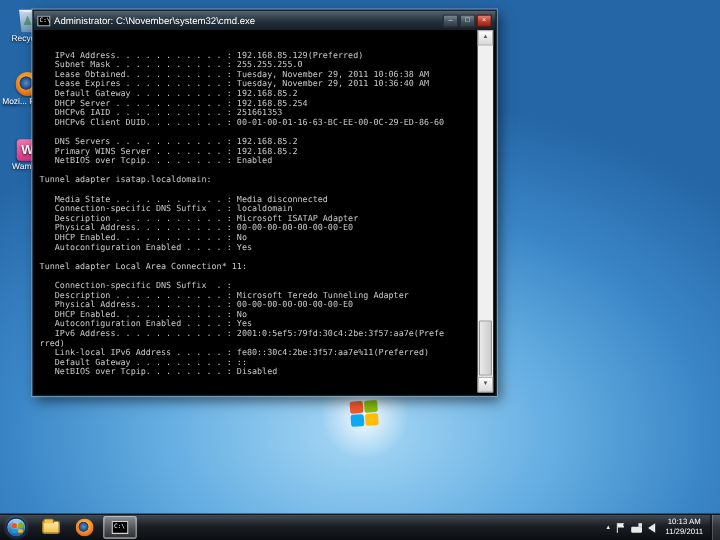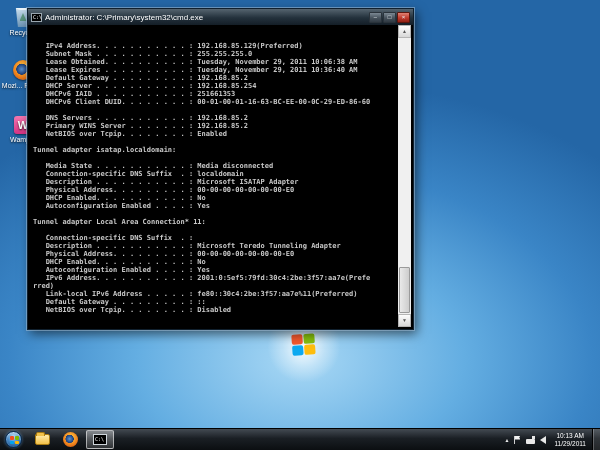--- a/index.html
+++ b/index.html
@@ -62,21 +62,21 @@
   .title-text { flex:1; color:#fff; font-size:8px; white-space:nowrap; overflow:hidden; }
   .caption-buttons { display:flex; gap:1px; flex:0 0 auto; }
   .cap-btn { width:13px; height:11px; border-radius:1px; border:1px solid #2a333b;
     color:#e8eef2; font-size:6px; line-height:9px; text-align:center;
     background:linear-gradient(#7b8893, #46525c 55%, #303a43); }
   .cap-close { background:linear-gradient(#e08173, #c0392b 55%, #8f2015); border-color:#5e150c; }
 
   .console { position:absolute; left:2px; top:16px; right:15px; bottom:2px; background:#000;
     color:#c8c8c8; font-family:"DejaVu Sans Mono",monospace; font-size:7px; line-height:8px;
     white-space:pre; overflow:hidden; padding:1px 0 0 3px; }
-  .console-line { min-height:8px;font-weight:bold; }
+  .console-line { min-height:8px; }
 
   
   .scrollbar { position:absolute; top:16px; right:2px; bottom:2px; width:13px; background:#f0f0f0; }
   .sb-btn { position:absolute; left:0; width:13px; height:13px; background:linear-gradient(#fdfdfd,#d8d8d8);
     border:1px solid #b5b5b5; color:#555; font-size:5px; line-height:11px; text-align:center; }
   .sb-up { top:0; }
   .sb-down { bottom:0; }
   .sb-thumb { position:absolute; left:1px; bottom:14px; width:11px; height:46px;
     background:linear-gradient(90deg,#e9e9e9,#cdcdcd); border:1px solid #9a9a9a; border-radius:1px; }
 
@@ -148,21 +148,21 @@
     <div>Mozi... Firef...</div>
   </div>
   <div class="desktop-icon di-wamp">
     <div class="glyph icon-wamp"></div>
     <div>Wamp...</div>
   </div>
 
   <div class="cmd-window">
     <div class="titlebar">
       <div class="cmd-icon"></div>
-      <div class="title-text">Administrator: C:\Primary\system32\cmd.exe</div>
+      <div class="title-text">Administrator: C:\November\system32\cmd.exe</div>
       <div class="caption-buttons">
         <div class="cap-btn">–</div>
         <div class="cap-btn">□</div>
         <div class="cap-btn cap-close">×</div>
       </div>
     </div>
 
     <div class="console">
       <div><div class="console-line">   IPv4 Address. . . . . . . . . . . : 192.168.85.129(Preferred)</div><div class="console-line">   Subnet Mask . . . . . . . . . . . : 255.255.255.0</div><div class="console-line">   Lease Obtained. . . . . . . . . . : Tuesday, November 29, 2011 10:06:38 AM</div><div class="console-line">   Lease Expires . . . . . . . . . . : Tuesday, November 29, 2011 10:36:40 AM</div><div class="console-line">   Default Gateway . . . . . . . . . : 192.168.85.2</div><div class="console-line">   DHCP Server . . . . . . . . . . . : 192.168.85.254</div><div class="console-line">   DHCPv6 IAID . . . . . . . . . . . : 251661353</div><div class="console-line">   DHCPv6 Client DUID. . . . . . . . : 00-01-00-01-16-63-BC-EE-00-0C-29-ED-86-60</div><div class="console-line">&nbsp;</div><div class="console-line">   DNS Servers . . . . . . . . . . . : 192.168.85.2</div><div class="console-line">   Primary WINS Server . . . . . . . : 192.168.85.2</div><div class="console-line">   NetBIOS over Tcpip. . . . . . . . : Enabled</div><div class="console-line">&nbsp;</div><div class="console-line">Tunnel adapter isatap.localdomain:</div><div class="console-line">&nbsp;</div><div class="console-line">   Media State . . . . . . . . . . . : Media disconnected</div><div class="console-line">   Connection-specific DNS Suffix  . : localdomain</div><div class="console-line">   Description . . . . . . . . . . . : Microsoft ISATAP Adapter</div><div class="console-line">   Physical Address. . . . . . . . . : 00-00-00-00-00-00-00-E0</div><div class="console-line">   DHCP Enabled. . . . . . . . . . . : No</div><div class="console-line">   Autoconfiguration Enabled . . . . : Yes</div><div class="console-line">&nbsp;</div><div class="console-line">Tunnel adapter Local Area Connection* 11:</div><div class="console-line">&nbsp;</div><div class="console-line">   Connection-specific DNS Suffix  . :</div><div class="console-line">   Description . . . . . . . . . . . : Microsoft Teredo Tunneling Adapter</div><div class="console-line">   Physical Address. . . . . . . . . : 00-00-00-00-00-00-00-E0</div><div class="console-line">   DHCP Enabled. . . . . . . . . . . : No</div><div class="console-line">   Autoconfiguration Enabled . . . . : Yes</div><div class="console-line">   IPv6 Address. . . . . . . . . . . : 2001:0:5ef5:79fd:30c4:2be:3f57:aa7e(Prefe</div><div class="console-line">rred)</div><div class="console-line">   Link-local IPv6 Address . . . . . : fe80::30c4:2be:3f57:aa7e%11(Preferred)</div><div class="console-line">   Default Gateway . . . . . . . . . : ::</div><div class="console-line">   NetBIOS over Tcpip. . . . . . . . : Disabled</div><div class="console-line">&nbsp;</div></div>
       

